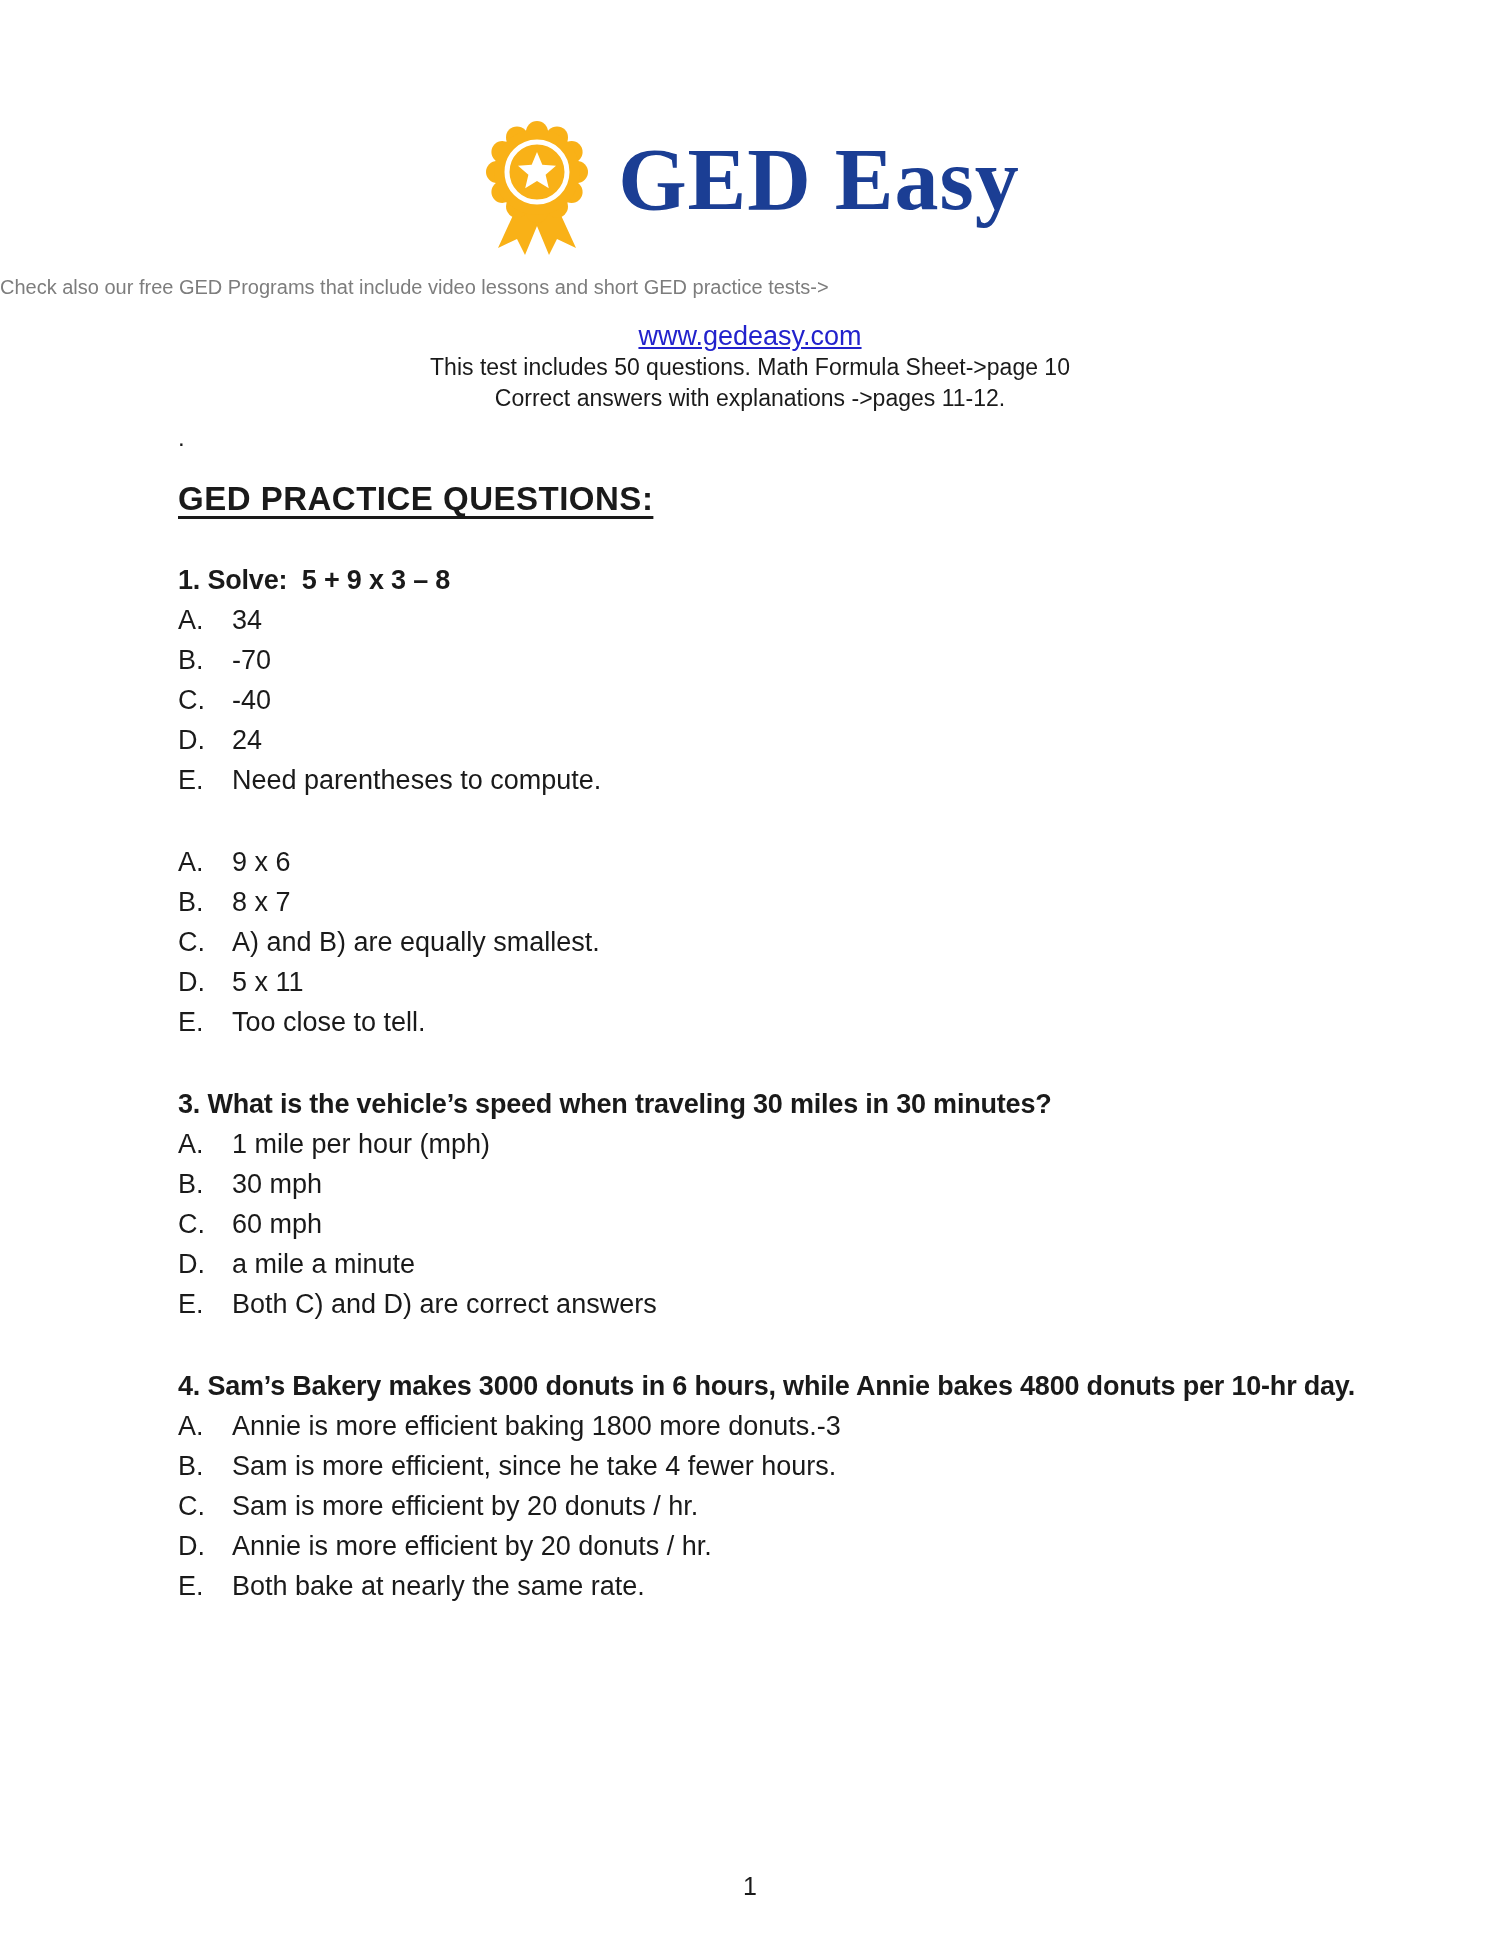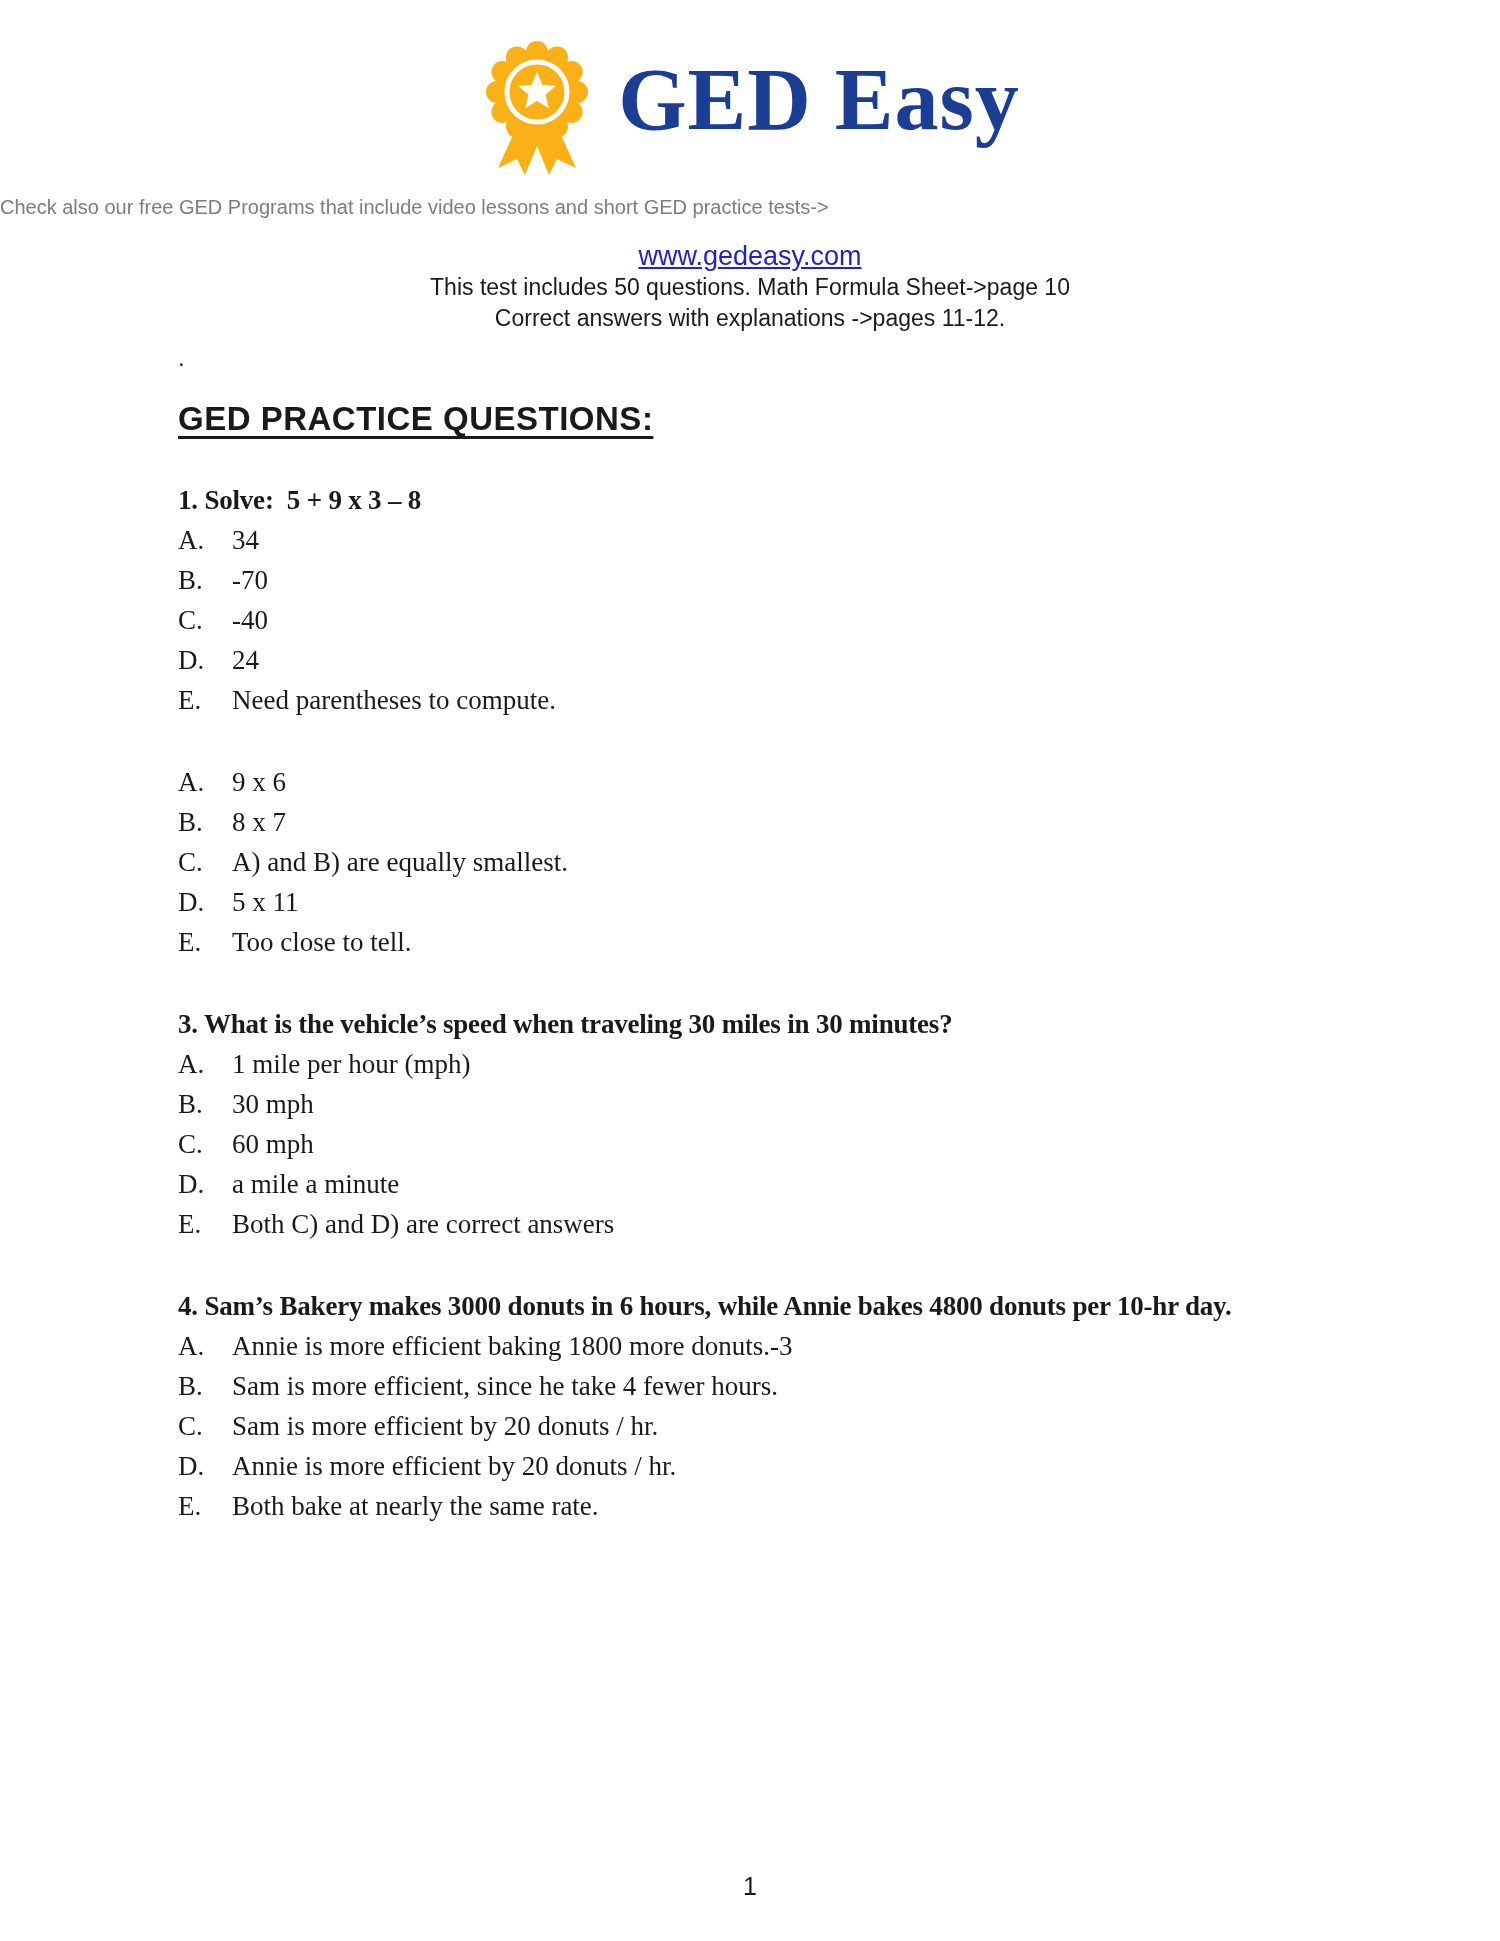--- a/index.html
+++ b/index.html
@@ -4,21 +4,21 @@
 <style>
   html,body{margin:0;padding:0;}
   body{
     width:1500px;height:1941px;background:#ffffff;
     font-family:"Liberation Sans",sans-serif;color:#1a1a1a;
     position:relative;overflow:hidden;
   }
   .page{position:relative;width:100%;height:100%;}
 
   
-  .logo-row{display:flex;justify-content:center;align-items:flex-start;padding-top:40px;gap:24px;}
+  .logo-row{display:flex;justify-content:center;align-items:flex-start;padding-top:120px;gap:24px;}
   .medal{width:114px;height:136px;flex:0 0 auto;}
   .logo-text{
     font-family:"Liberation Serif",serif;font-weight:bold;
     font-size:88px;line-height:1;margin-top:16px;letter-spacing:1px;
   }
   .tagline{font-size:20px;margin-top:20px;}
   .link-row{text-align:center;margin-top:22px;}
   .link-row a{font-size:27px;text-decoration:underline;}
 
   .title{text-align:center;font-weight:bold;font-size:31px;margin-top:46px;}
@@ -26,21 +26,21 @@
 
   .stray-dot{margin:12px 0 0 178px;font-size:24px;line-height:24px;}
 
   .section-heading{
     margin:30px 0 0 178px;font-size:33px;font-weight:bold;letter-spacing:0.5px;
     text-decoration:underline;text-decoration-thickness:3px;text-underline-offset:6px;
   }
 
   
   .questions{margin-left:178px;margin-right:60px;}
-  .question{margin-top:42px;font-family:Liberation Serif, serif;}
+  .question{margin-top:42px;}
   .q-head{font-weight:bold;font-size:27px;line-height:40px;white-space:pre-wrap;letter-spacing:-0.2px;}
   .option{display:flex;font-size:27px;line-height:40px;}
   .opt-letter{flex:0 0 54px;}
   .opt-text{white-space:pre-wrap;}
 
   .footer{position:absolute;top:1872px;left:0;width:100%;text-align:center;font-size:25px;}
 </style>
 </head>
 <body>
 

